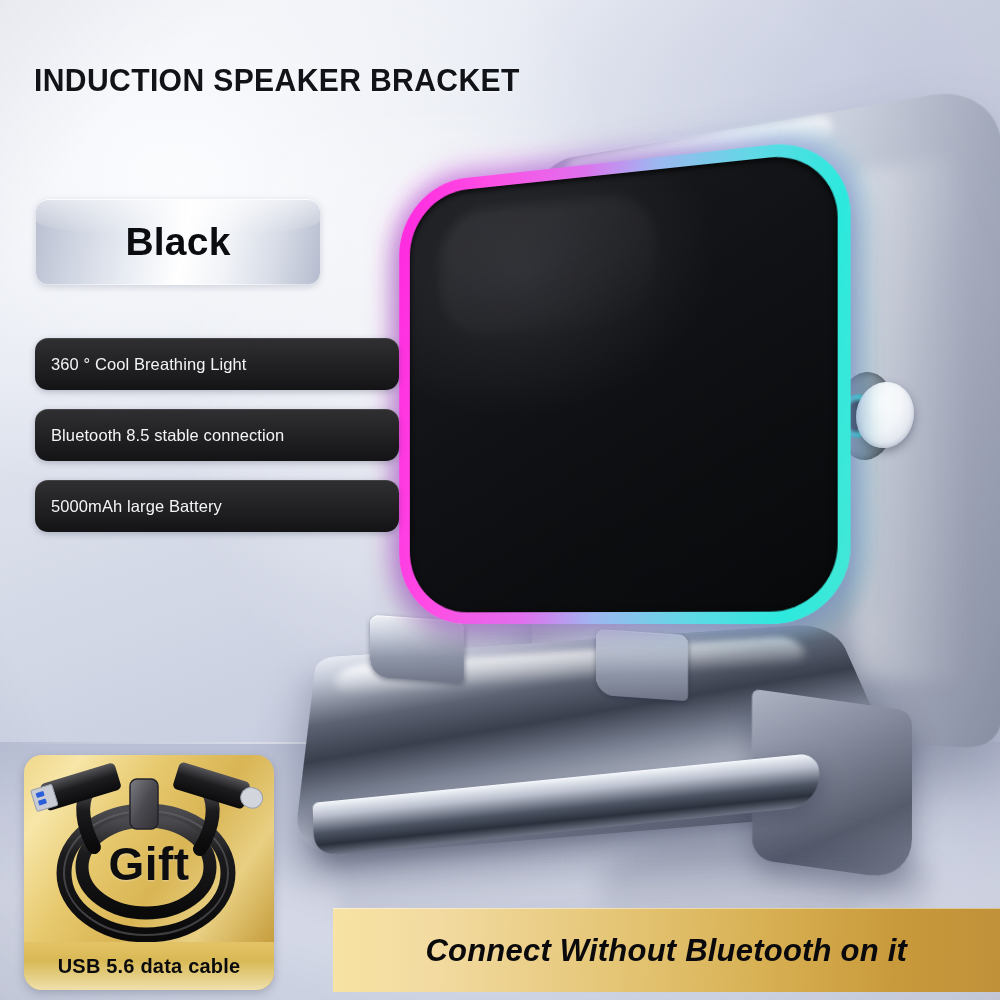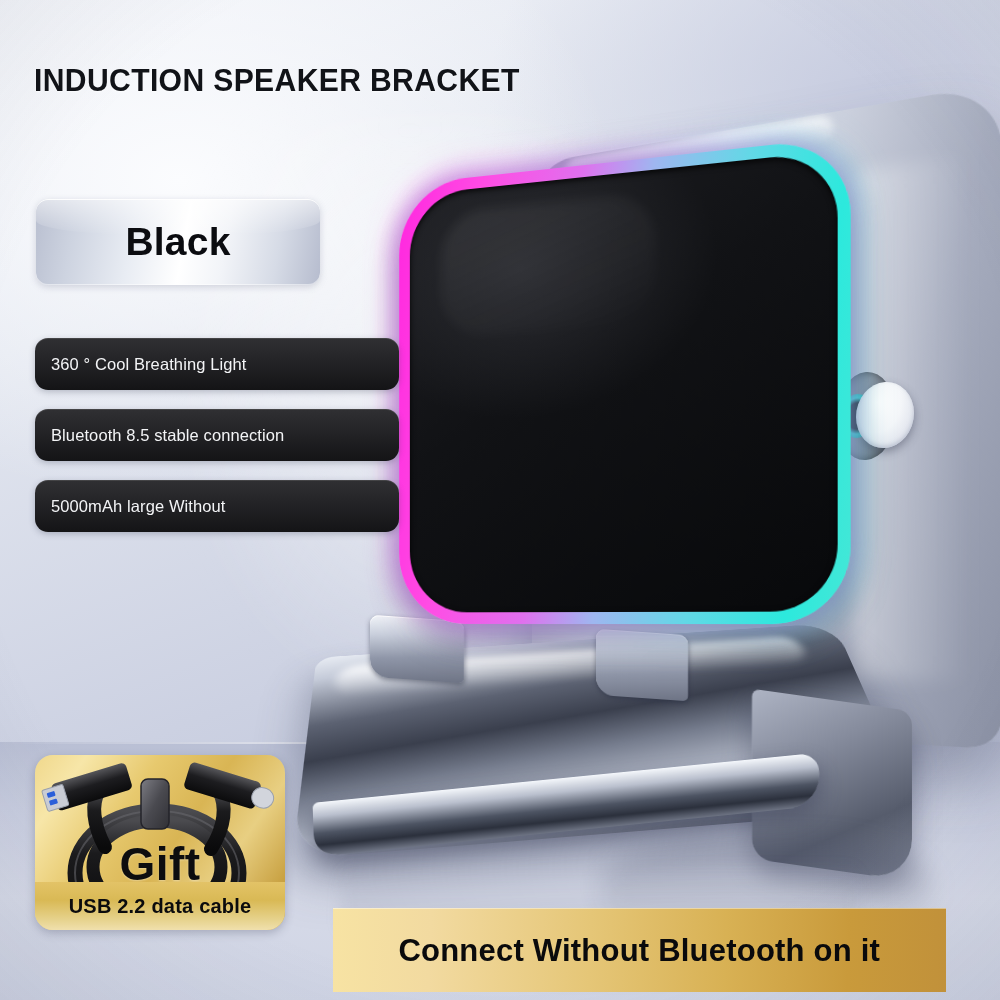--- a/index.html
+++ b/index.html
@@ -206,21 +206,21 @@
     transform:scaleY(-1);
   }
   .refl2{
     position:absolute;left:300px;top:700px;width:330px;height:100px;
     background:linear-gradient(180deg,rgba(70,76,100,.30),rgba(70,76,100,0));
     filter:blur(12px);border-radius:40%;
   }
 
   
   .gift{
-    position:absolute;left:35px;top:755px;width:250px;height:175px;
+    position:absolute;left:24px;top:755px;width:250px;height:235px;
     border-radius:18px;
     background:linear-gradient(125deg,#f0d88c 0%,#f7e6a8 14%,#e7c96e 34%,#d9b554 54%,#e8cf82 72%,#c9a243 90%,#b8913a 100%);
     box-shadow:0 3px 10px rgba(70,76,100,.32);
     overflow:hidden;
   }
   .gift-cable{position:absolute;left:0;top:0;width:250px;height:190px;}
   .gift-word{
     position:absolute;left:0;right:0;top:82px;
     text-align:center;font-size:46px;font-weight:bold;color:#0d0d0f;
     letter-spacing:.5px;z-index:4;
@@ -231,24 +231,25 @@
     background:linear-gradient(180deg,#e3c367 0%,#d9b955 38%,#e6d28c 78%,#f0e0ad 100%);
     display:flex;align-items:center;justify-content:center;
     z-index:5;
   }
   .gift-label-band span{
     font-size:20px;font-weight:bold;color:#0b0b0d;letter-spacing:.2px;
   }
 
   
   .banner{
-    position:absolute;left:333px;top:908px;width:613px;height:84px;
+    position:absolute;left:333px;top:908px;width:667px;height:84px;
     background:linear-gradient(92deg,#f7e3a3 0%,#f2daa0 16%,#e5c677 42%,#d8b154 64%,#c99a3b 84%,#c1913a 100%);
     display:flex;align-items:center;justify-content:center;
     box-shadow:inset 0 1px 0 rgba(255,255,255,.45);
+    font-style:italic;
   }
   .banner span{
     font-size:32px;font-weight:bold;color:#0a0a0c;letter-spacing:.2px;
     transform:scaleX(.97);white-space:nowrap;
   }
 </style>
 </head>
 <body>
 
 <div id="stage">
@@ -290,21 +291,21 @@
     <span>Black</span>
   </div>
 
   <div class="pill p0">
     <span>360 ° Cool Breathing Light</span>
   </div>
   <div class="pill p1">
     <span>Bluetooth 8.5 stable connection</span>
   </div>
   <div class="pill p2">
-    <span>5000mAh large Without</span>
+    <span>5000mAh large Battery</span>
   </div>
 
   <div class="gift">
     <svg class="gift-cable" viewBox="0 0 250 190">
       <defs>
         <linearGradient id="cableG" x1="0" y1="0" x2="0" y2="1">
           <stop offset="0%" stop-color="#4b4b4f"></stop>
           <stop offset="35%" stop-color="#1b1b1d"></stop>
           <stop offset="100%" stop-color="#0a0a0b"></stop>
         </linearGradient>
@@ -342,21 +343,21 @@
         <rect x="218" y="22" width="22" height="20" rx="10" fill="none" stroke="#9aa0ac" stroke-width="1"></rect>
       </g>
 
       <g>
         <rect x="106" y="24" width="28" height="50" rx="7" fill="url(#strapG)"></rect>
         <rect x="106" y="24" width="28" height="50" rx="7" fill="none" stroke="#23232a" stroke-width="1.5"></rect>
       </g>
     </svg>
     <div class="gift-word">Gift</div>
     <div class="gift-label-band">
-      <span>USB 2.2 data cable</span>
+      <span>USB 5.6 data cable</span>
     </div>
   </div>
 
   <div class="banner">
     <span>Connect Without Bluetooth on it</span>
   </div>
 
 </div>
 
 </body></html>

